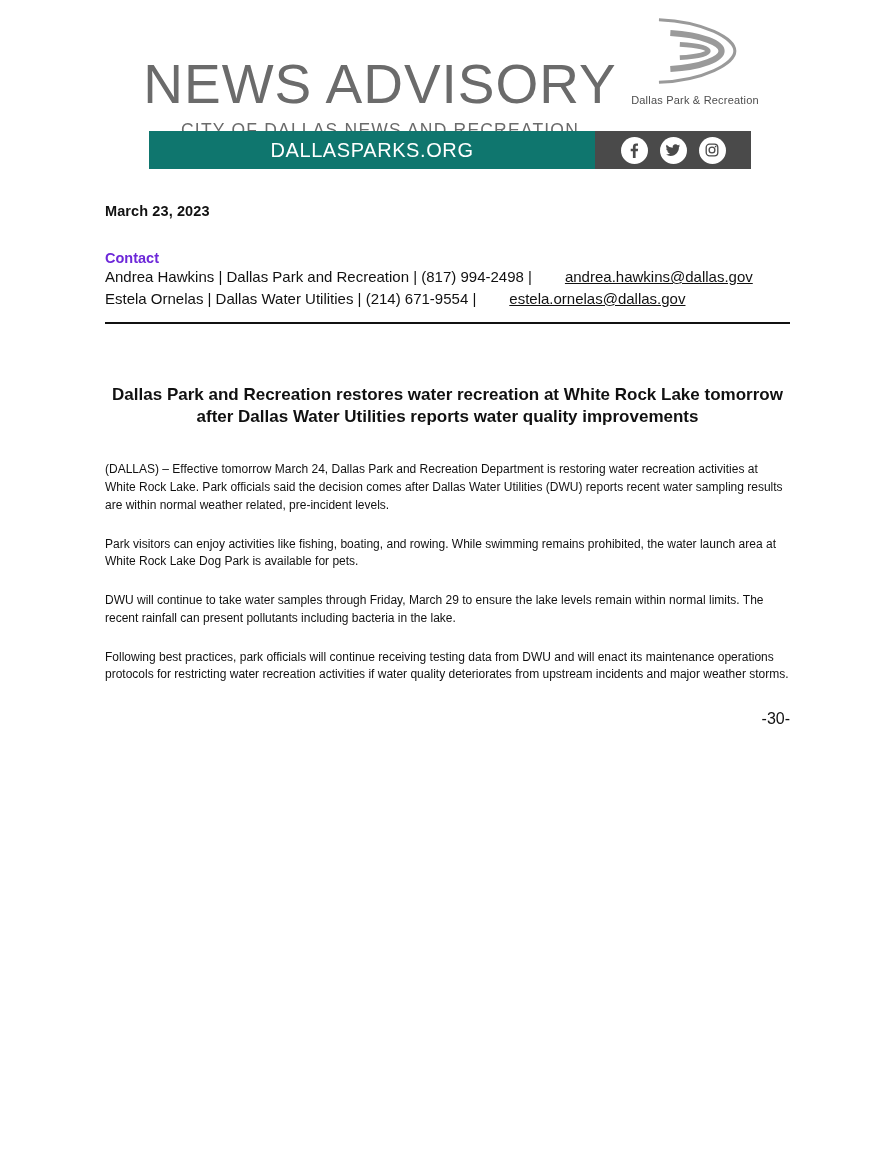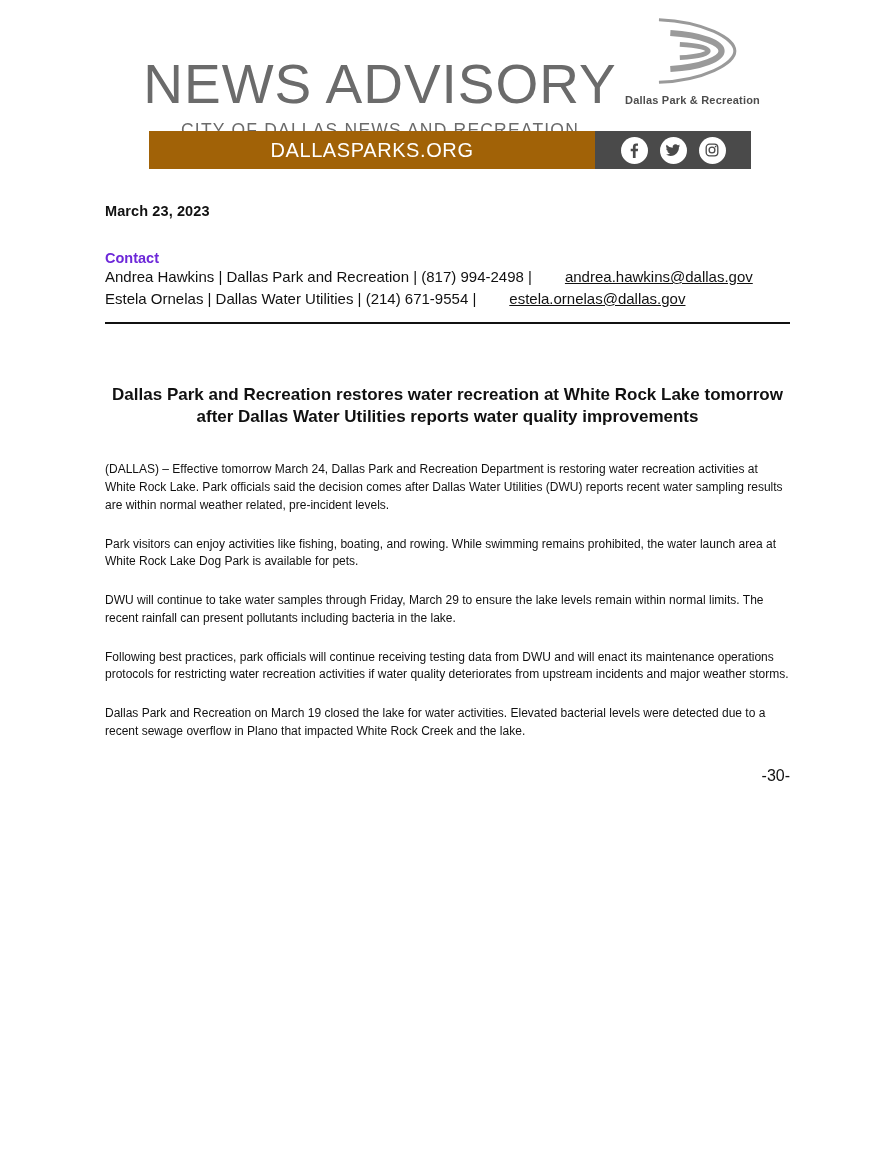--- a/index.html
+++ b/index.html
@@ -50,22 +50,21 @@
     letter-spacing: 1.2px;
     color: #6b6b6b;
     margin-top: 6px;
   }
 
   .logo-block {
     position: absolute;
     right: 128px;
     top: 14px;
     width: 140px;
-    text-align: left;
-    font-weight: bold;
+    text-align: center;
   }
   .logo-mark {
     width: 98px;
     height: 74px;
     margin: 0 auto;
     display: block;
   }
   .logo-caption {
     font-size: 11px;
     color: #4d4d4d;
@@ -78,21 +77,21 @@
   .bar-row {
     position: absolute;
     left: 149px;
     top: 131px;
     width: 602px;
     height: 38px;
     display: flex;
   }
   .url-bar {
     flex: 0 0 446px;
-    background: #a16207;
+    background: #0f766e;
     color: #ffffff;
     font-size: 20px;
     letter-spacing: 0.6px;
     display: flex;
     align-items: center;
     justify-content: center;
   }
   .social-bar {
     flex: 1 1 auto;
     background: #4a4a4a;
@@ -229,18 +228,17 @@
     </div>
 
     <div class="rule"></div>
 
     <div class="headline">Dallas Park and Recreation restores water recreation at White Rock Lake tomorrow after Dallas Water Utilities reports water quality improvements</div>
 
     <div class="para first">(DALLAS) – Effective tomorrow March 24, Dallas Park and Recreation Department is restoring water recreation activities at White Rock Lake. Park officials said the decision comes after Dallas Water Utilities (DWU) reports recent water sampling results are within normal weather related, pre-incident levels.</div>
     <div class="para">Park visitors can enjoy activities like fishing, boating, and rowing. While swimming remains prohibited, the water launch area at White Rock Lake Dog Park is available for pets.</div>
     <div class="para">DWU will continue to take water samples through Friday, March 29 to ensure the lake levels remain within normal limits. The recent rainfall can present pollutants including bacteria in the lake.</div>
     <div class="para">Following best practices, park officials will continue receiving testing data from DWU and will enact its maintenance operations protocols for restricting water recreation activities if water quality deteriorates from upstream incidents and major weather storms.</div>
-    <div class="para">Dallas Park and Recreation on March 19 closed the lake for water activities. Elevated bacterial levels were detected due to a recent sewage overflow in Plano that impacted White Rock Creek and the lake.</div>
 
     <div class="endmark">-30-</div>
   </div>
 
 </div>
 
 </body></html>

